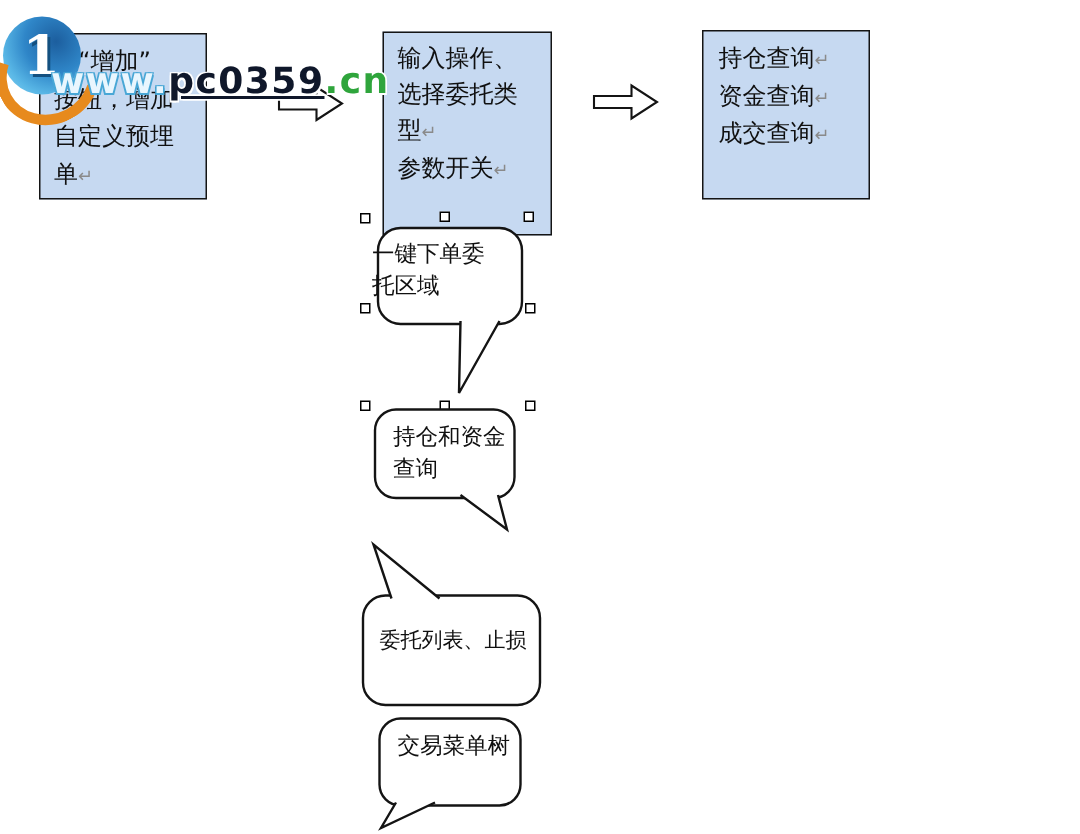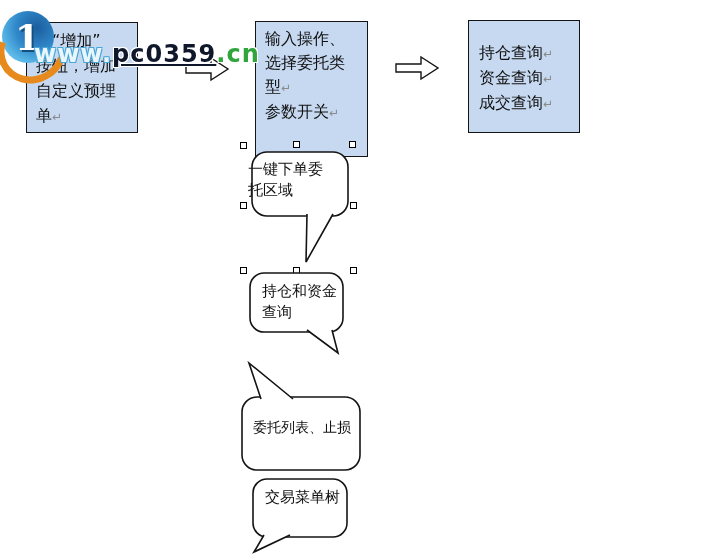--- a/index.html
+++ b/index.html
@@ -70,21 +70,21 @@
     </div>
   </div>
 
   <div class="shape" style="left:393px;top:53px;">
     <svg width="48" height="30" viewBox="0 0 48 30">
       <polygon points="3,11 28,11 28,4 45,15 28,26 28,19 3,19" fill="#ffffff" stroke="#141414" stroke-width="1.4"></polygon>
     </svg>
   </div>
 
   <div class="fbox lh24" style="left:468px;top:20px;width:112px;height:113px;">
-    <div class="fbox-inner" style="padding-left:10px;padding-top:20px;">
+    <div class="fbox-inner" style="padding-left:10px;padding-top:6px;">
       <div class="t-line">持仓查询<span class="ret">↵</span></div>
       <div class="t-line">资金查询<span class="ret">↵</span></div>
       <div class="t-line">成交查询<span class="ret">↵</span></div>
     </div>
   </div>
 
   <div class="shape" style="left:248px;top:148px;">
     <svg width="104" height="120" viewBox="0 0 104 120">
       <rect x="4" y="4" width="96" height="64" rx="15" fill="#ffffff" stroke="#141414" stroke-width="1.6"></rect>
       <path d="M 59 66 L 58 114 L 85 66" fill="#ffffff" stroke="#141414" stroke-width="1.6"></path>

